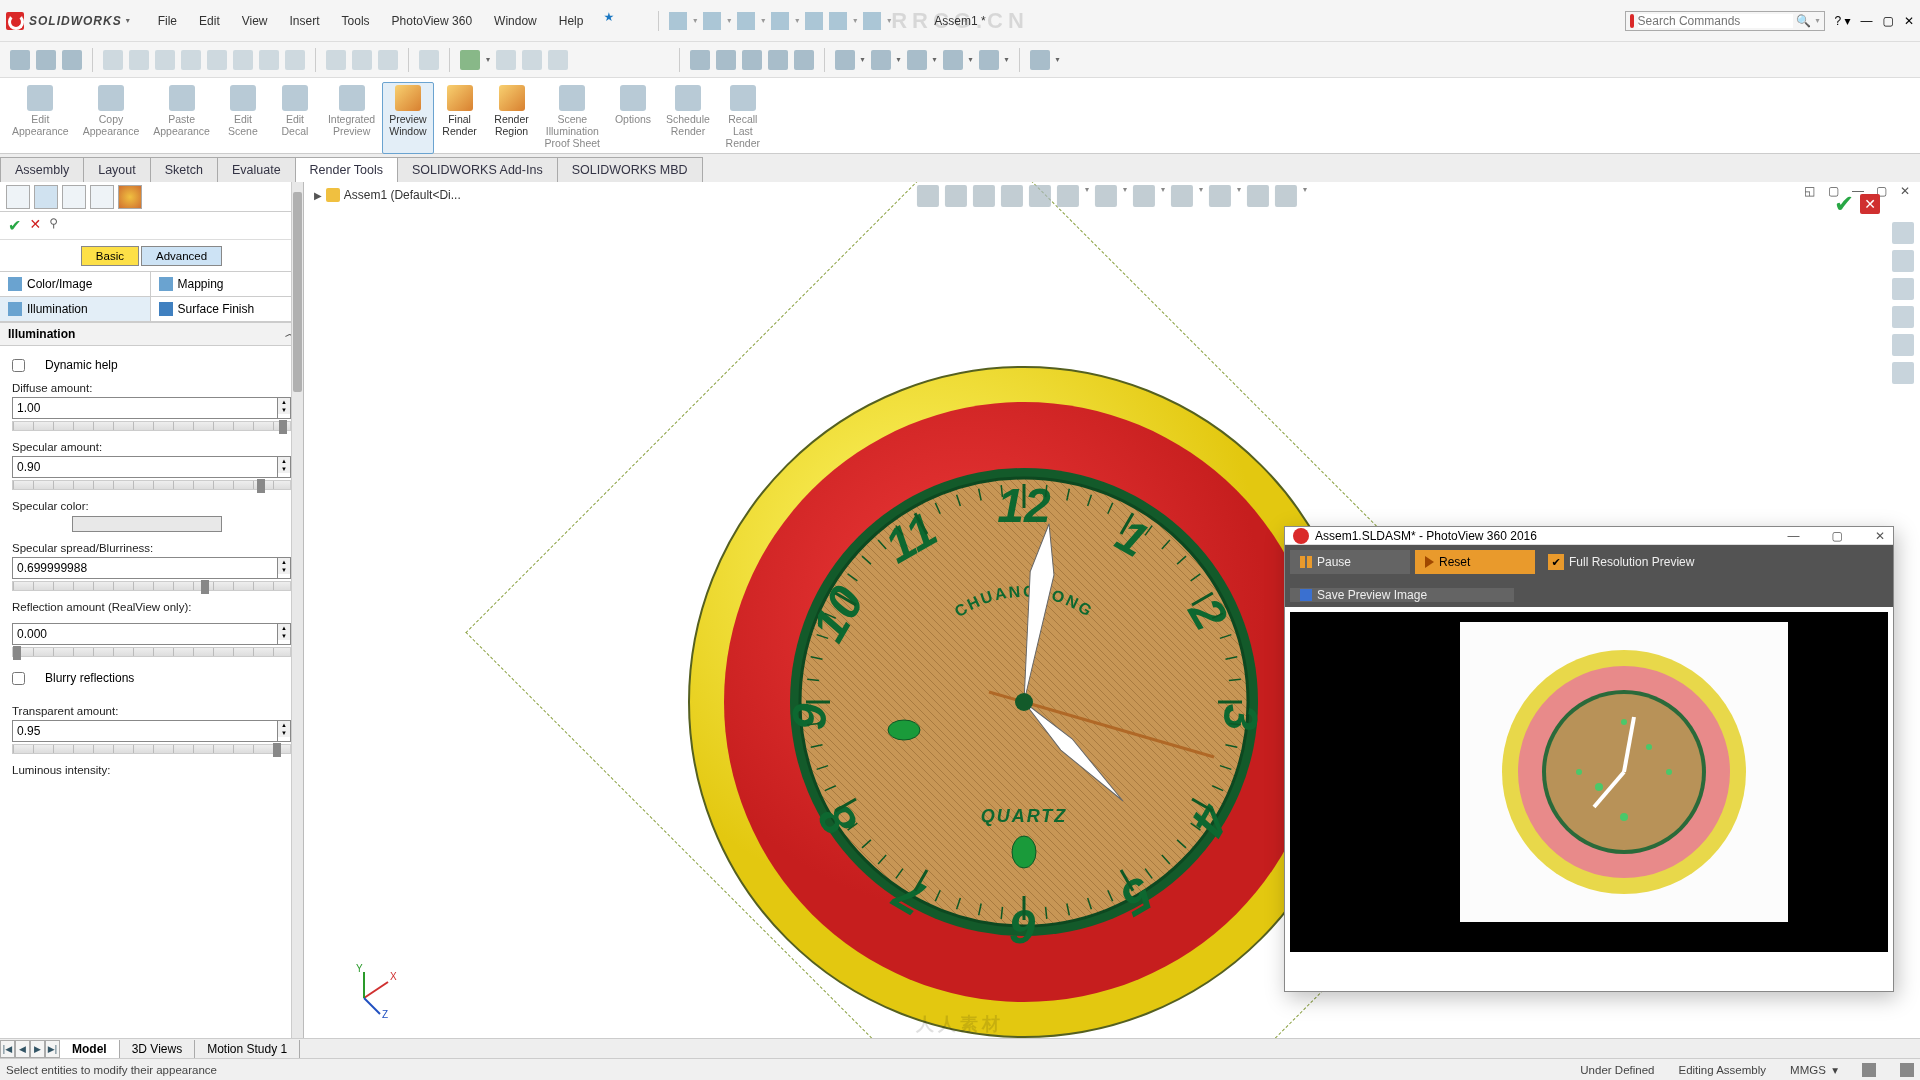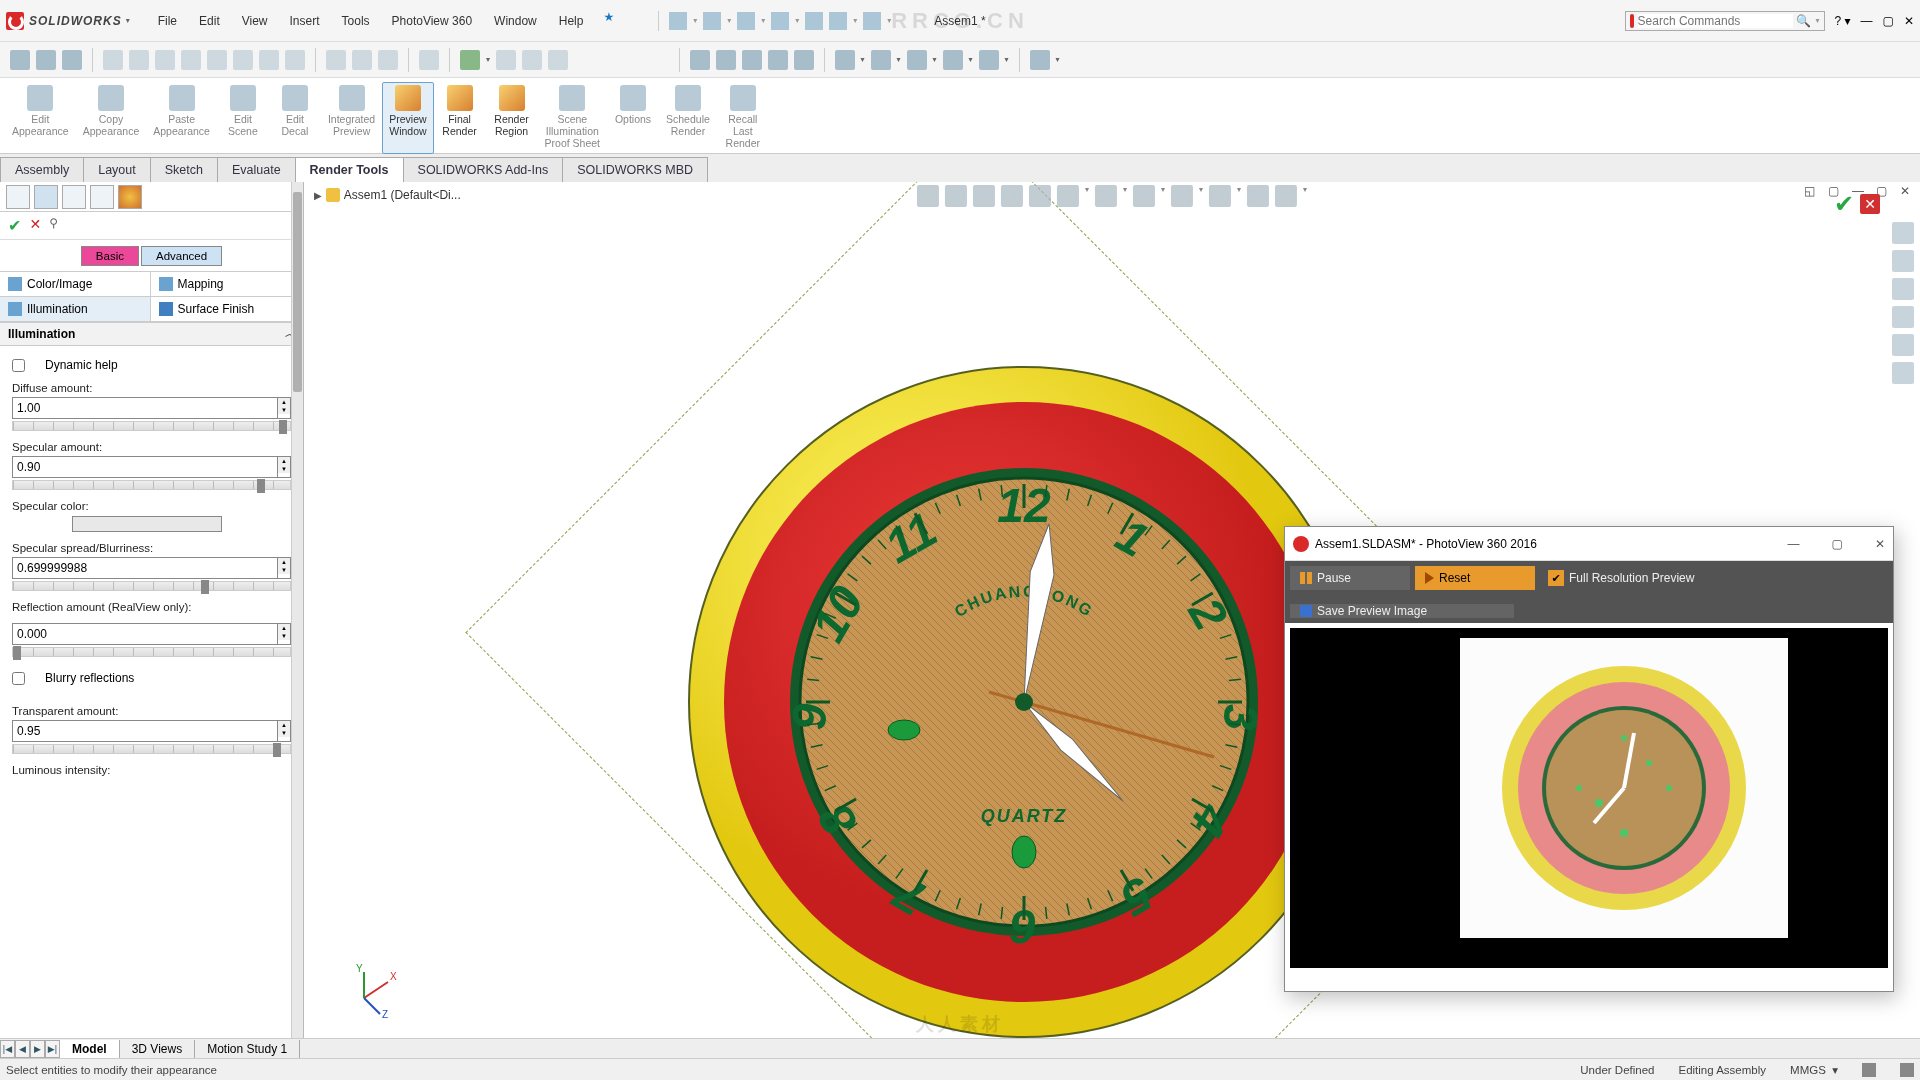--- a/index.html
+++ b/index.html
@@ -31,37 +31,37 @@
 .ribbon { background: #fff; display: flex; padding: 5px 6px 0; gap: 2px; border-bottom: 1px solid #ccc; height: 76px; }
 .ribbon-btn { display: flex; flex-direction: column; align-items: center; justify-content: flex-start; padding: 2px 6px; min-width: 50px; text-align: center; font-size: 10.5px; line-height: 12px; color: #888; cursor: pointer; }
 .ribbon-btn.enabled { color: #333; }
 .ribbon-btn.active { background: #e3eef7; border: 1px solid #6aa3d0; border-radius: 2px; margin: -1px; }
 .ribbon-icon { width: 26px; height: 26px; background: #b8cad6; margin-bottom: 2px; border-radius: 3px; }
 .ribbon-btn.enabled .ribbon-icon { background: linear-gradient(135deg, #f8d070, #d88030); }
 
 
 .tabs-row { height: 28px; background: #eee; display: flex; align-items: flex-end; }
 .tab { padding: 5px 14px; border: 1px solid #aaa; border-bottom: none; background: #e8e8e8; margin-right: -1px; cursor: pointer; color: #334; font-size: 12.5px; }
-.tab.active { background: #fff; font-weight: bold; }
+.tab.active { background: #fff; font-weight: normal; }
 
 
 .workspace { display: flex; height: calc(100% - 42px - 36px - 76px - 28px - 20px - 22px); }
 
 
 .left-panel { width: 304px; border-right: 1px solid #bbb; background: #fff; display: flex; flex-direction: column; overflow: hidden; position: relative; }
 .panel-tabs { height: 30px; display: flex; align-items: center; padding: 2px 6px; gap: 4px; border-bottom: 1px solid #ccc; }
 .panel-tab-icon { width: 24px; height: 24px; border: 1px solid #aaa; background: #eef3f7; cursor: pointer; }
 .feature-title { padding: 6px 8px; display: flex; align-items: center; gap: 6px; font-weight: bold; color: #1560a0; }
 .feature-title-icon { width: 14px; height: 14px; background: #5fa7de; }
 .help-right { margin-left: auto; width: 16px; height: 16px; border: 1px solid #888; border-radius: 50%; font-size: 10px; text-align: center; line-height: 14px; color: #888; }
 .confirm-row { padding: 4px 8px; display: flex; gap: 8px; border-bottom: 1px solid #ddd; }
 .ok-icon { color: #28a745; font-size: 16px; cursor: pointer; }
 .cancel-icon { color: #d02020; font-size: 14px; cursor: pointer; }
 .mode-row { padding: 6px 8px; display: flex; justify-content: center; gap: 2px; }
-.mode-btn { padding: 3px 14px; border: 1px solid #888; background: #ec4899; font-size: 11.5px; cursor: pointer; }
+.mode-btn { padding: 3px 14px; border: 1px solid #888; background: #fde047; font-size: 11.5px; cursor: pointer; }
 .mode-btn.active { background: #cde3f5; }
 .subtabs { display: flex; flex-wrap: wrap; }
 .subtab { width: 50%; padding: 5px 8px; border: 1px solid #ccc; margin: -1px 0 0 -1px; display: flex; align-items: center; gap: 5px; cursor: pointer; background: #fff; font-size: 12px; }
 .subtab.active { background: #e3eef7; }
 .subtab-icon { width: 14px; height: 14px; background: #6aa3d0; }
 .section-header { background: #f2f2f2; padding: 4px 8px; font-weight: bold; font-size: 12px; border-top: 1px solid #ccc; border-bottom: 1px solid #ccc; display: flex; }
 .section-header .collapse { margin-left: auto; font-size: 10px; color: #555; }
 .panel-body { padding: 6px 12px; overflow-y: auto; flex: 1; }
 .checkbox-row { display: flex; align-items: center; gap: 20px; margin: 6px 0; }
 .lbl { font-size: 11.5px; color: #222; margin-top: 10px; display: block; }
@@ -88,21 +88,21 @@
 .confirm-corner .x { background: #d03030; color: #fff; width: 20px; height: 20px; text-align: center; border-radius: 2px; font-size: 14px; line-height: 20px; }
 .side-icons { position: absolute; right: 6px; top: 40px; display: flex; flex-direction: column; gap: 6px; z-index: 2; }
 .side-icons div { width: 22px; height: 22px; background: #c8d4dc; border-radius: 2px; }
 
 
 .clock-wrap { position: absolute; left: 380px; top: 180px; width: 680px; height: 680px; }
 .bounding { position: absolute; left: 290px; top: 140px; width: 860px; height: 720px; border: 1px dashed #8aa040; transform: rotate(45deg); pointer-events: none; }
 
 
 .pv-window { position: absolute; right: 26px; top: 344px; width: 610px; height: 466px; background: #fff; border: 1px solid #888; box-shadow: 3px 6px 20px rgba(0,0,0,0.25); z-index: 5; }
-.pv-title { height: 34px; display: flex; align-items: center; padding: 0 8px; background: #fff; border-bottom: 1px solid #ddd; }
+.pv-title { height: 18px; display: flex; align-items: center; padding: 0 8px; background: #fff; border-bottom: 1px solid #ddd; }
 .pv-title-icon { width: 16px; height: 16px; background: #da2929; border-radius: 50%; margin-right: 6px; }
 .pv-winbtns { margin-left: auto; display: flex; gap: 32px; color: #555; font-size: 12px; }
 .pv-toolbar { background: #535353; padding: 5px; display: flex; gap: 5px; flex-wrap: wrap; }
 .pv-btn { padding: 0 10px; background: #646464; color: #eee; display: flex; align-items: center; gap: 5px; font-size: 12px; cursor: pointer; }
 .pv-btn.orange { background: #e99a2c; color: #000000; }
 .pv-btn .pvi { width: 12px; height: 12px; }
 .pv-check { display: flex; align-items: center; gap: 5px; padding: 4px 8px; color: #eee; }
 .pv-check .cb { width: 16px; height: 16px; background: #e99a2c; display: flex; align-items: center; justify-content: center; font-size: 11px; color: #000; }
 .pv-render { background: #000; margin: 5px; position: relative; height: 340px; }
 .pv-render-inner { position: absolute; left: 170px; right: 100px; top: 10px; bottom: 30px; background: #fcfcfc; display: flex; align-items: center; justify-content: center; overflow: hidden; }

